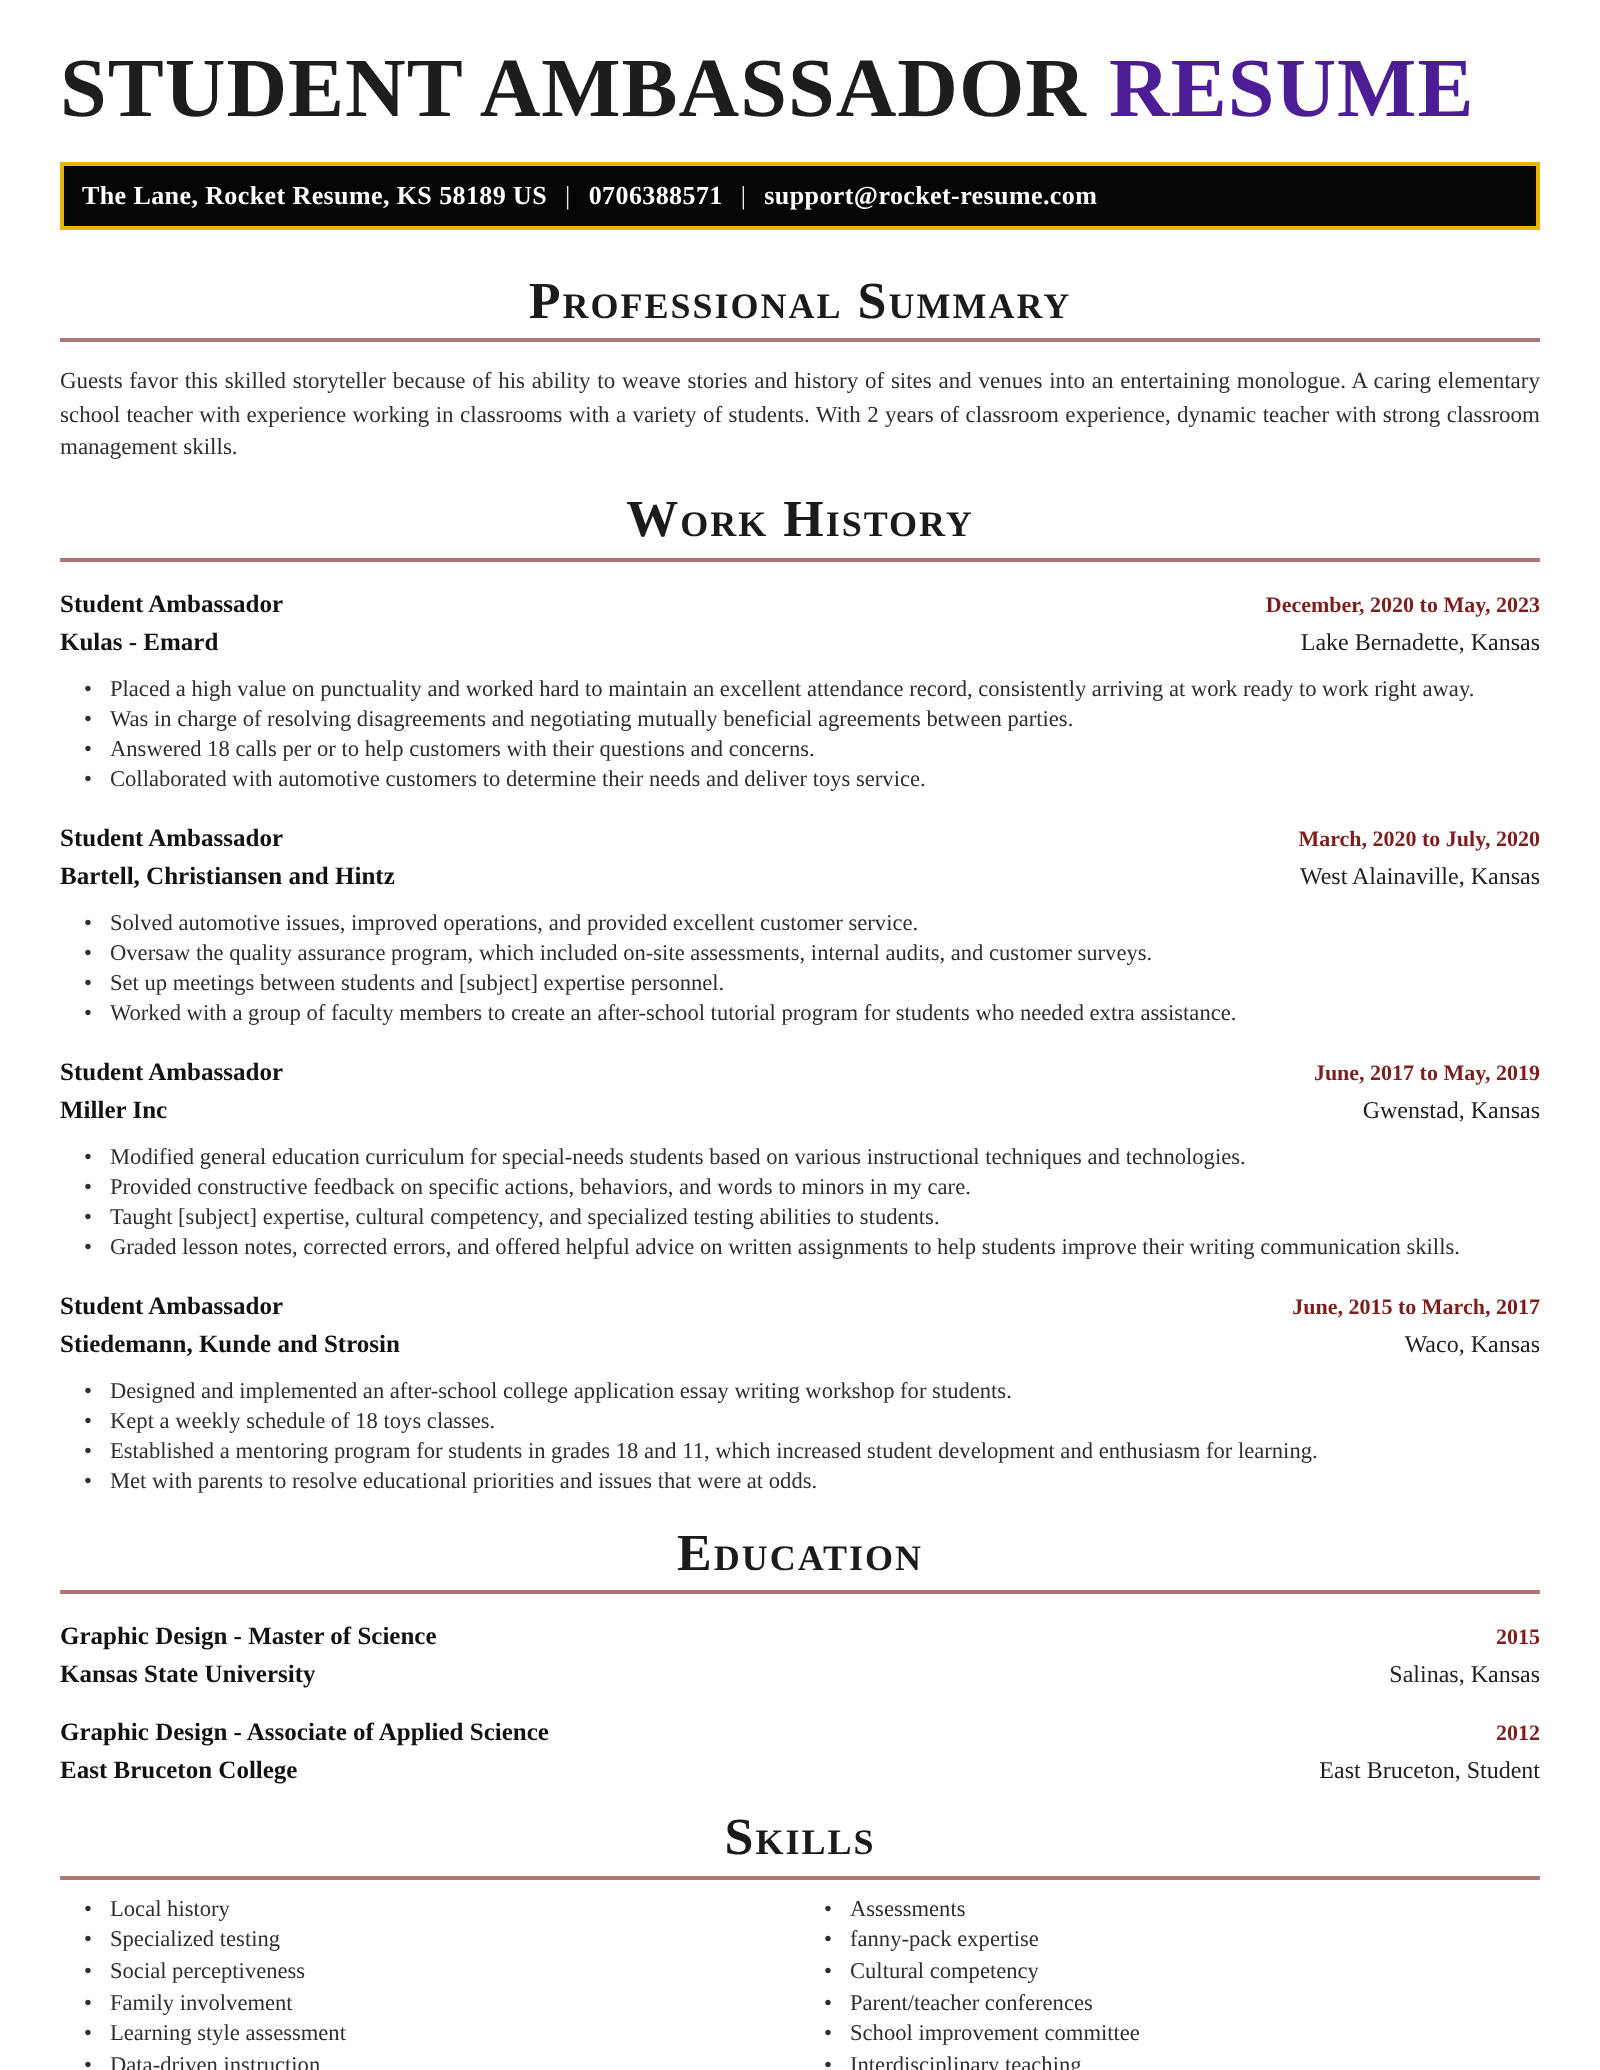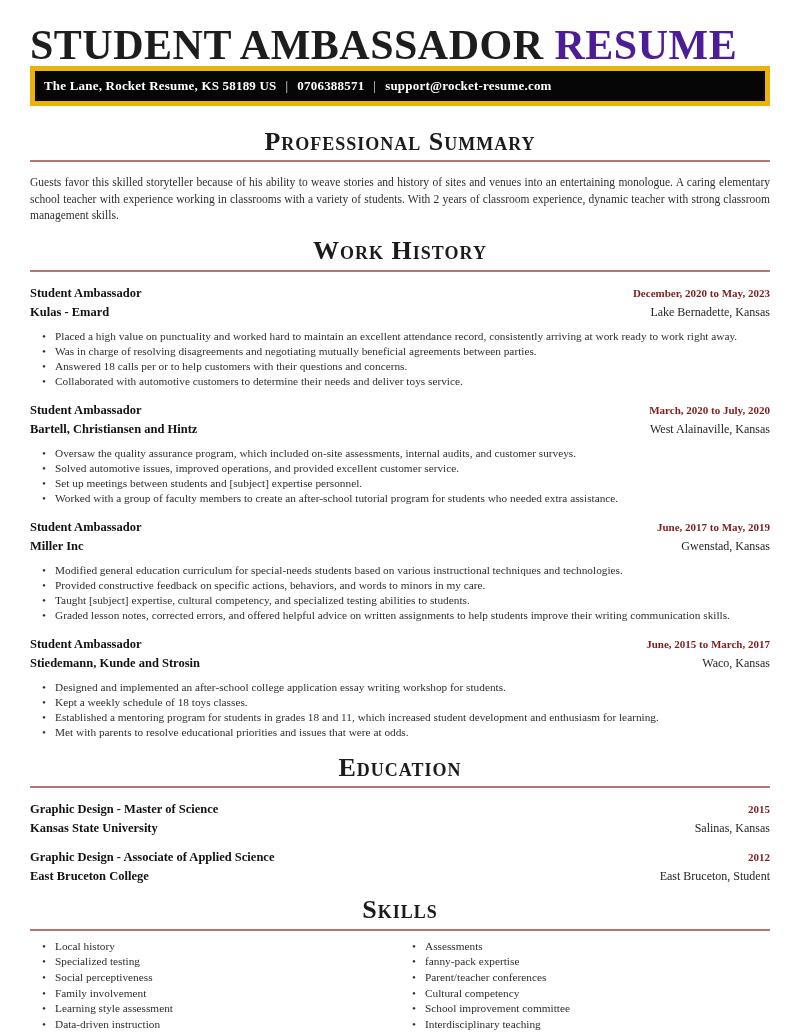--- a/index.html
+++ b/index.html
@@ -10,21 +10,21 @@
   .page { padding:0 30px; }
 
   
   .resume-title {
     margin:24px 0 0; font-size:42px; line-height:1.0; font-weight:bold;
     color:#1d1d1d; letter-spacing:0.5px; white-space:nowrap;
   }
   .resume-title .accent { color:#4c1d95;text-align:center; }
 
   .contact-bar {
-    background:#060606; border:5px solid #eab308;
+    margin-top:15px; background:#060606; border:2px solid #eab308;
     color:#ffffff; font-size:13px; font-weight:bold; letter-spacing:0.2px;
     padding:7px 9px; white-space:nowrap;
   }
   .contact-bar .sep { margin:0 9px; font-weight:normal; color:#e8e8e8; }
 
   
   .section-heading {
     font-variant:small-caps; font-size:26px; line-height:0.9; font-weight:bold;
     color:#1b1b1b; letter-spacing:1px; margin:0;text-align:center;
   }
@@ -97,22 +97,22 @@
     <div class="job">
       <div class="row">
         <span class="b-left">Student Ambassador</span>
         <span class="r-dates">March, 2020 to July, 2020</span>
       </div>
       <div class="row">
         <span class="b-left">Bartell, Christiansen and Hintz</span>
         <span class="r-loc">West Alainaville, Kansas</span>
       </div>
       <ul class="bullets">
+        <li>Solved automotive issues, improved operations, and provided excellent customer service.</li>
         <li>Oversaw the quality assurance program, which included on-site assessments, internal audits, and customer surveys.</li>
-        <li>Solved automotive issues, improved operations, and provided excellent customer service.</li>
         <li>Set up meetings between students and [subject] expertise personnel.</li>
         <li>Worked with a group of faculty members to create an after-school tutorial program for students who needed extra assistance.</li>
       </ul>
     </div>
 
     <div class="job">
       <div class="row">
         <span class="b-left">Student Ambassador</span>
         <span class="r-dates">June, 2017 to May, 2019</span>
       </div>
@@ -181,21 +181,21 @@
         <li>Local history</li>
         <li>Specialized testing</li>
         <li>Social perceptiveness</li>
         <li>Family involvement</li>
         <li>Learning style assessment</li>
         <li>Data-driven instruction</li>
       </ul>
       <ul class="bullets">
         <li>Assessments</li>
         <li>fanny-pack expertise</li>
+        <li>Cultural competency</li>
         <li>Parent/teacher conferences</li>
-        <li>Cultural competency</li>
         <li>School improvement committee</li>
         <li>Interdisciplinary teaching</li>
       </ul>
     </div>
   </div>
 
 </div>
 
 </body></html>

